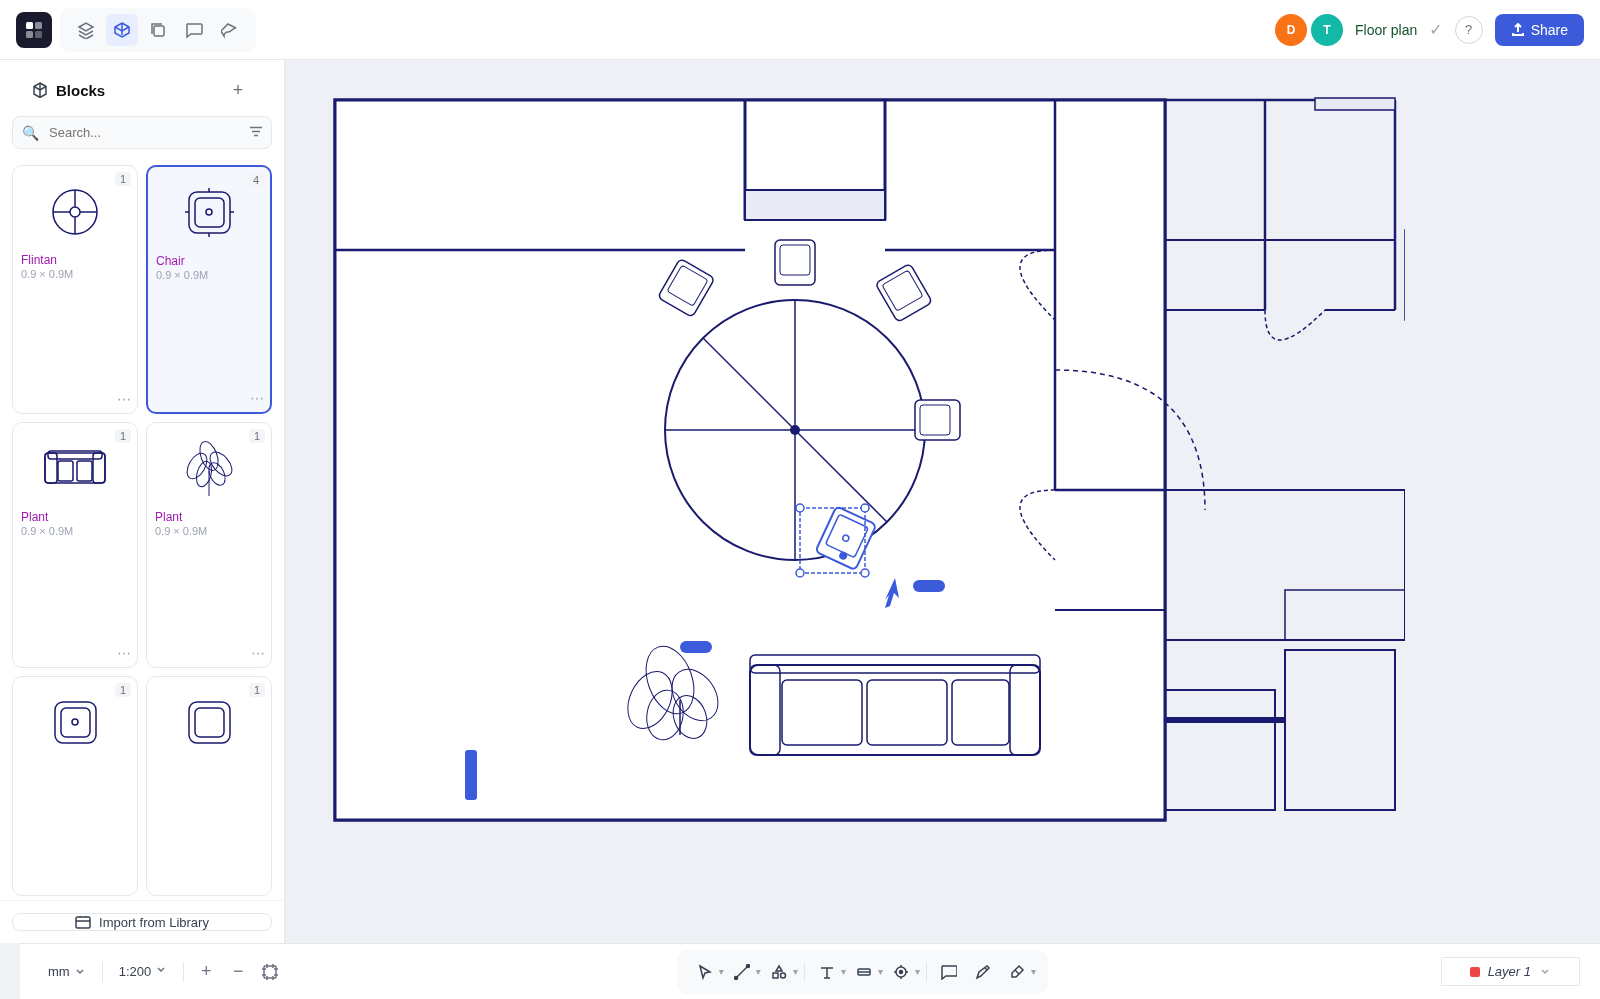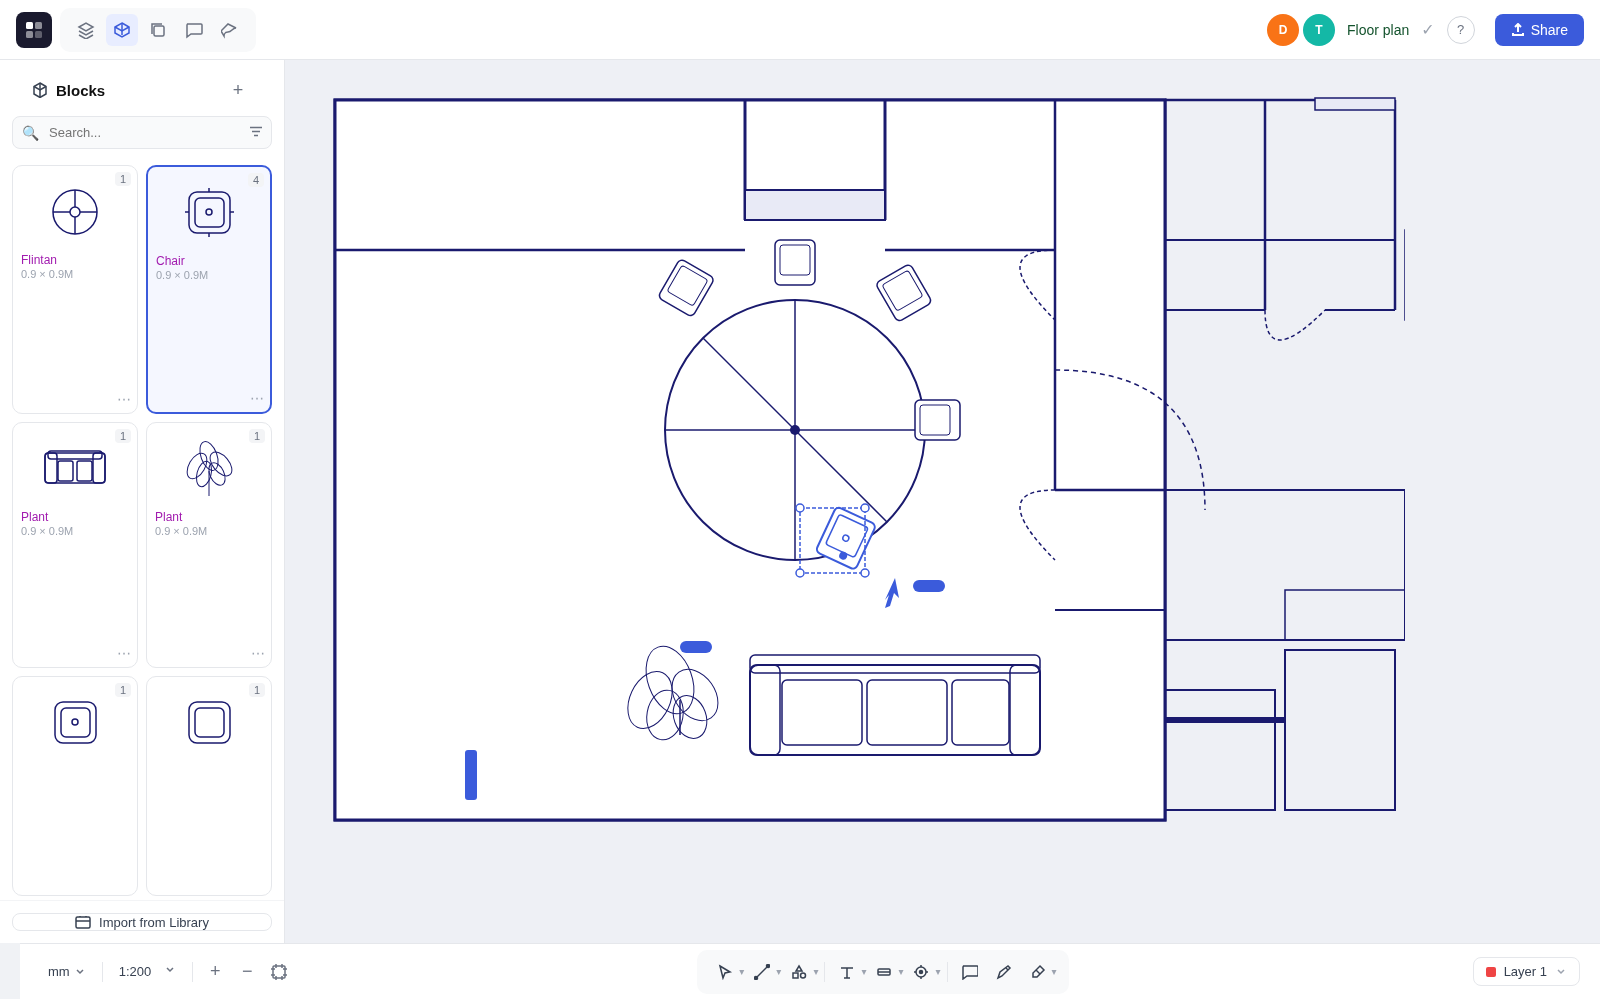--- a/index.html
+++ b/index.html
@@ -10,21 +10,21 @@
     .topbar-left { display: flex; align-items: center; gap: 8px; }
     .app-logo { width: 36px; height: 36px; background: #1a1a2e; border-radius: 8px; display: flex; align-items: center; justify-content: center; color: #fff; font-size: 16px; }
     .toolbar-icons { display: flex; align-items: center; gap: 4px; background: #f8f9fa; border-radius: 10px; padding: 6px 10px; }
     .toolbar-icon { width: 32px; height: 32px; display: flex; align-items: center; justify-content: center; border-radius: 6px; cursor: pointer; color: #6b7280; font-size: 16px; }
     .toolbar-icon.active { background: #e8edff; color: #3b5bdb; }
 
     .topbar-right { display: flex; align-items: center; gap: 12px; }
     .avatar { width: 32px; height: 32px; border-radius: 50%; display: flex; align-items: center; justify-content: center; font-size: 12px; font-weight: 600; color: #fff; }
     .avatar-d { background: #f97316; }
     .avatar-t { background: #14b8a6; }
-    .share-btn { background: #3b5bdb; color: #fff; border: none; border-radius: 8px; padding: 8px 16px; font-size: 14px; font-weight: 500; cursor: pointer; display: flex; align-items: center; gap: 6px; margin-left: 8px; }
+    .share-btn { background: #3b5bdb; color: #fff; border: none; border-radius: 8px; padding: 8px 16px; font-size: 14px; font-weight: 500; cursor: pointer; display: flex; align-items: center; gap: 6px; }
     .help-btn { width: 28px; height: 28px; border-radius: 50%; border: 1.5px solid #d1d5db; display: flex; align-items: center; justify-content: center; font-size: 13px; color: #6b7280; cursor: pointer; }
     .check-icon { color: #9ca3af; font-size: 16px; }
 
     
     .main { display: flex; flex: 1; overflow: hidden; }
 
     
     .sidebar { width: 285px; background: #fff; border-right: 1px solid #e5e7eb; display: flex; flex-direction: column; flex-shrink: 0; }
     .sidebar-header { display: flex; align-items: center; justify-content: space-between; padding: 16px 32px 12px; }
     .sidebar-title { font-size: 15px; font-weight: 600; color: #111; display: flex; align-items: center; gap: 8px; }
@@ -47,32 +47,32 @@
     .import-btn-container { padding: 12px; border-top: 1px solid #f3f4f6; }
     .import-btn { width: 100%; padding: 0; border: 1.5px solid #e5e7eb; border-radius: 8px; background: #fff; cursor: pointer; font-size: 13px; color: #374151; display: flex; align-items: center; justify-content: center; gap: 8px; font-weight: 500; }
 
     
     .canvas { flex: 1; background: #eef0f5; position: relative; overflow: hidden; }
 
     
     .bottombar { height: 56px; background: #fff; border-top: 1px solid #e5e7eb; display: flex; align-items: center; justify-content: space-between; padding: 0 20px; flex-shrink: 0; margin-left: 20px; }
     .bottom-left { display: flex; align-items: center; gap: 4px; }
     .unit-selector { display: flex; align-items: center; gap: 4px; font-size: 13px; color: #374151; cursor: pointer; padding: 4px 8px; border-radius: 6px; }
-    .scale-selector { display: flex; align-items: flex-start; gap: 13px; font-size: 13px; color: #374151; cursor: pointer; padding: 4px 8px; border-radius: 6px; }
+    .scale-selector { display: flex; align-items: flex-start; gap: 4px; font-size: 13px; color: #374151; cursor: pointer; padding: 4px 8px; border-radius: 6px; }
     .zoom-btn { width: 28px; height: 28px; border-radius: 6px; border: none; background: transparent; cursor: pointer; font-size: 18px; color: #6b7280; display: flex; align-items: center; justify-content: center; }
     .fit-btn { width: 28px; height: 28px; border-radius: 6px; border: none; background: transparent; cursor: pointer; color: #6b7280; display: flex; align-items: center; justify-content: center; }
     .divider-v { width: 1px; height: 20px; background: #e5e7eb; margin: 0 4px; }
 
     .bottom-center { display: flex; align-items: center; gap: 2px; background: #f8f9fa; border-radius: 10px; padding: 6px 12px; }
     .tool-btn { width: 32px; height: 32px; border-radius: 6px; border: none; background: transparent; cursor: pointer; color: #6b7280; font-size: 15px; display: flex; align-items: center; justify-content: center; }
     .tool-group { display: flex; align-items: center; gap: 2px; position: relative; }
     .tool-group-arrow { font-size: 10px; color: #9ca3af; cursor: pointer; margin-left: -4px; }
 
     .bottom-right { display: flex; align-items: center; gap: 8px; }
-    .layer-selector { display: flex; align-items: center; gap: 8px; background: #fff; border: 1.5px solid #e5e7eb; border-radius: 8px; padding: 6px 12px; cursor: pointer; font-size: 13px; color: #374151; }
+    .layer-selector { display: flex; align-items: center; gap: 8px; background: #fff; border: 1.5px solid #e5e7eb; border-radius: 1px; padding: 6px 28px; cursor: pointer; font-size: 13px; color: #374151; font-style: italic; }
     .layer-dot { width: 10px; height: 10px; background: #ef4444; border-radius: 2px; }
 
     
     .flintan-svg circle { fill: none; stroke: #1a1a6e; stroke-width: 1.5; }
     .plant-leaf { fill: none; stroke: #1a1a6e; stroke-width: 1; }
   </style>
 </head>
 <body>
 
 <div class="topbar">

